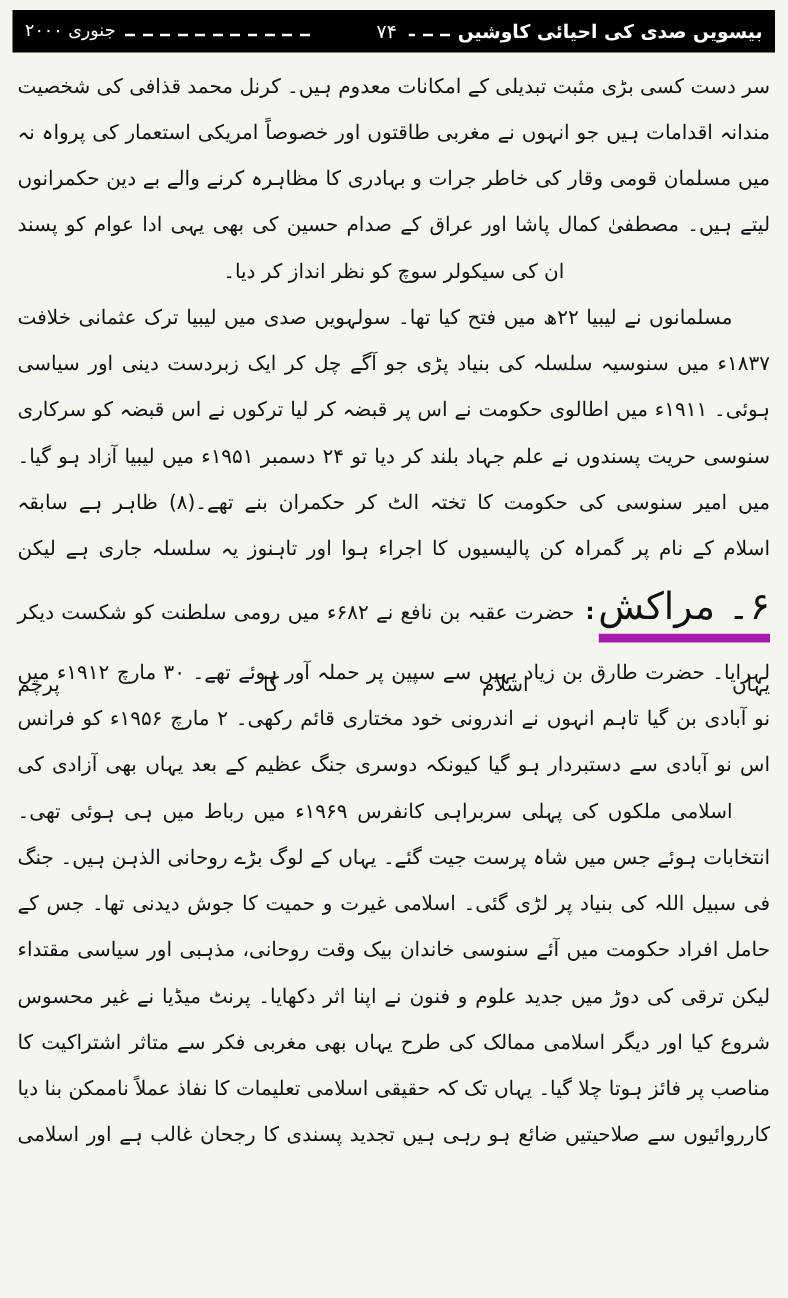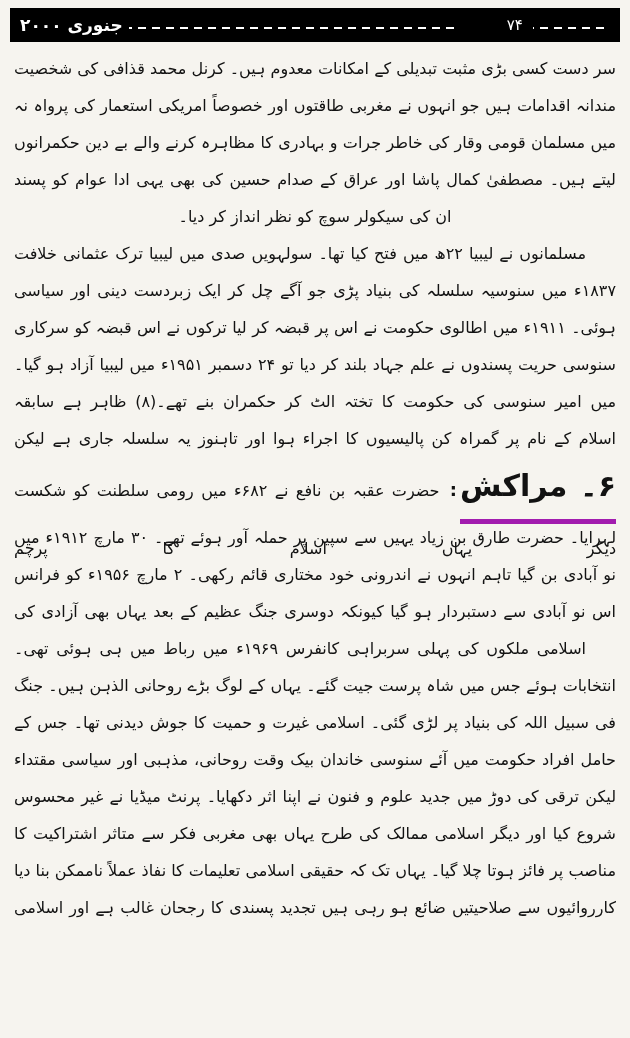--- a/index.html
+++ b/index.html
@@ -17,21 +17,21 @@
     background:#000;
     color:#fff;
     display:flex;
     align-items:center;
     direction:rtl;
     padding:0 10px;
     box-sizing:border-box;
   }
   .h-title{font-size:15px;white-space:nowrap;font-weight:bold;}
   .h-page{font-size:15px;white-space:nowrap;padding:0 4px;margin-left:43px;}
-  .h-date{font-size:17px;white-space:nowrap;font-weight:bold;}
+  .h-date{font-size:14px;white-space:nowrap;font-weight:normal;}
   .leader{
     height:2px;align-self:center;margin:6px 6px 0 6px;
     background:repeating-linear-gradient(to left,#fff 0 8px,transparent 8px 14px);
   }
   .leader.l1{flex:0.35;}
   .leader.l2{flex:1.6;}
   
   .body-text{padding:8px 4px 0 4px;}
   .line{
     direction:rtl;
@@ -46,32 +46,33 @@
   .line.center{text-align-last:center;}
   .line.indent{padding-right:30px;}
   
   .heading-line{
     height:62px;
     line-height:58px;
     overflow:visible;
   }
   .section-heading{
     font-size:30px;
-    font-weight:bold;
-    border-bottom:5px solid #a21caf;
-    padding-bottom:16px;
+    font-weight:normal;
+    border-bottom:7px solid #a21caf;
+    padding-bottom:4px;
   }
   .heading-sep{font-size:18px;font-weight:bold;padding:0 3px;}
 </style>
 </head>
 <body>
 
 <div class="page">
 
   <header class="page-header">
+    <span class="h-title">بیسویں صدی کی احیائی کاوشیں</span>
     <span class="leader l1"></span>
     <span class="h-page">۷۴</span>
     <span class="leader l2"></span>
     <span class="h-date">جنوری ۲۰۰۰</span>
   </header>
 
   <main class="body-text">
 
     <div class="line">سر دست کسی بڑی مثبت تبدیلی کے امکانات معدوم ہیں۔ کرنل محمد قذافی کی شخصیت کا جادو ان کے وہ جرات</div>
     <div class="line">مندانہ اقدامات ہیں جو انہوں نے مغربی طاقتوں اور خصوصاً امریکی استعمار کی پرواہ نہ کرتے ہوئے کئے۔ اصل</div>

